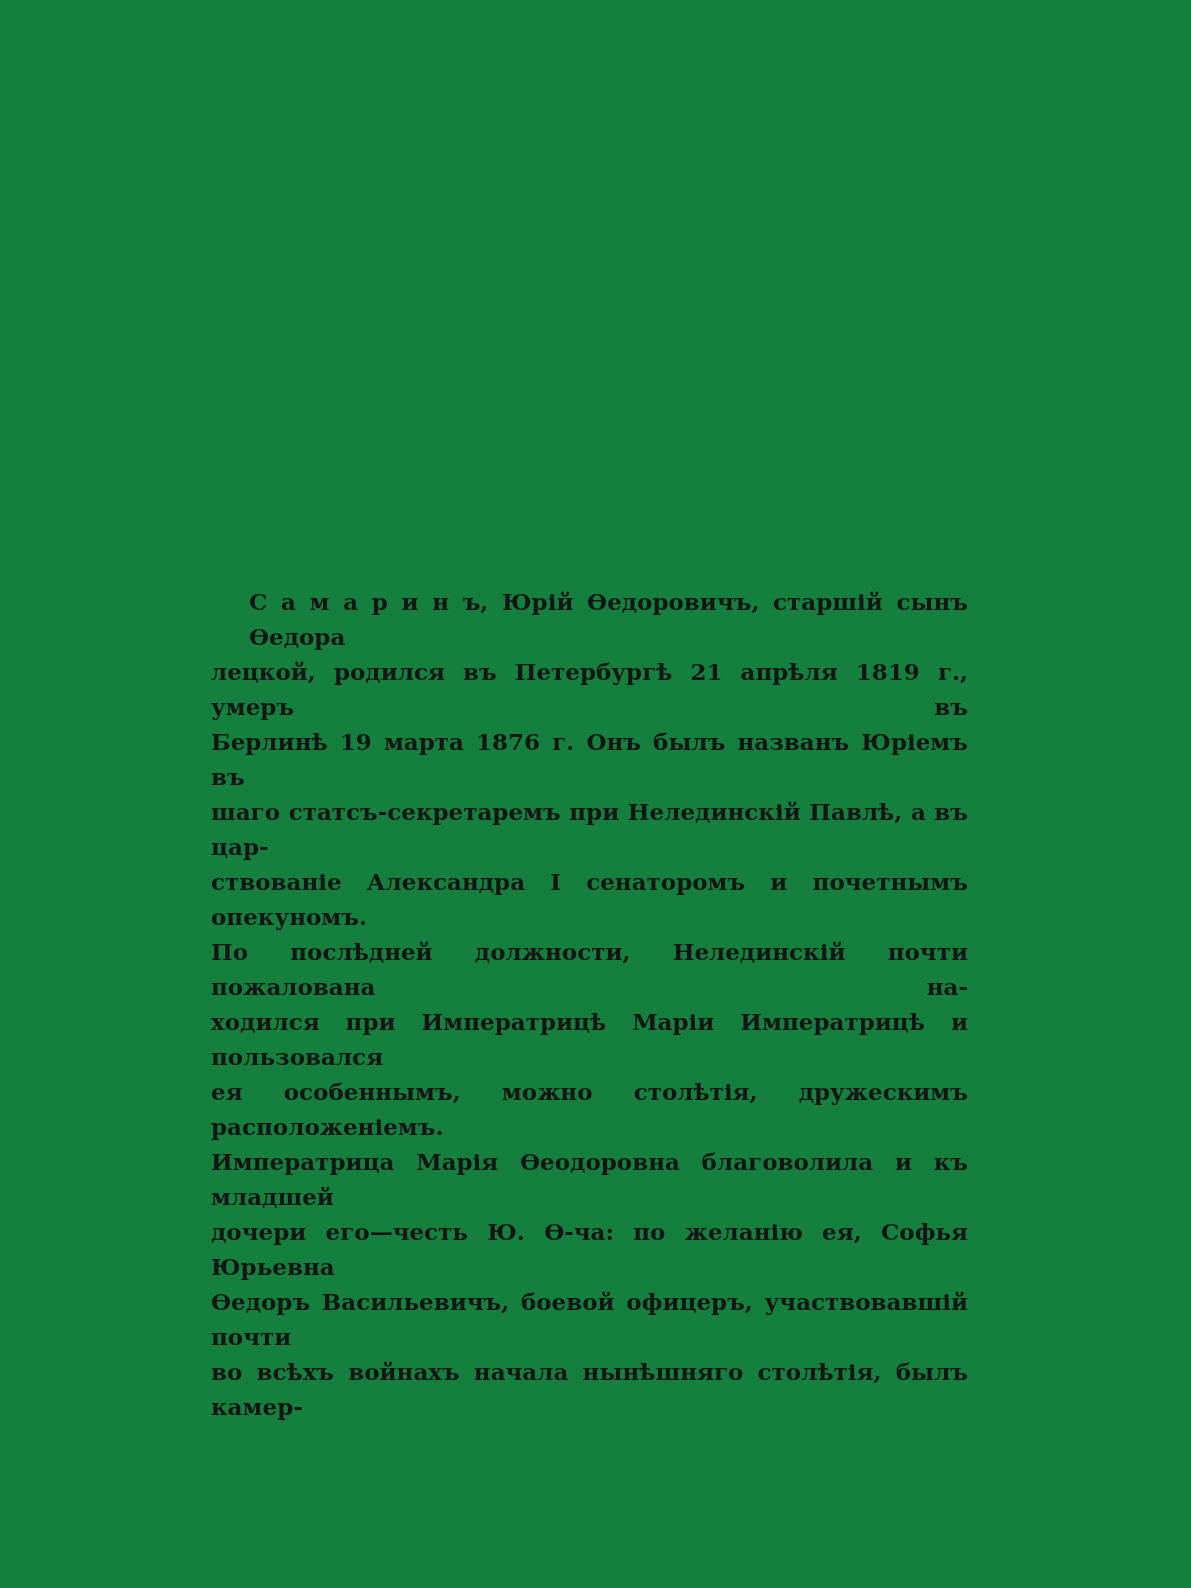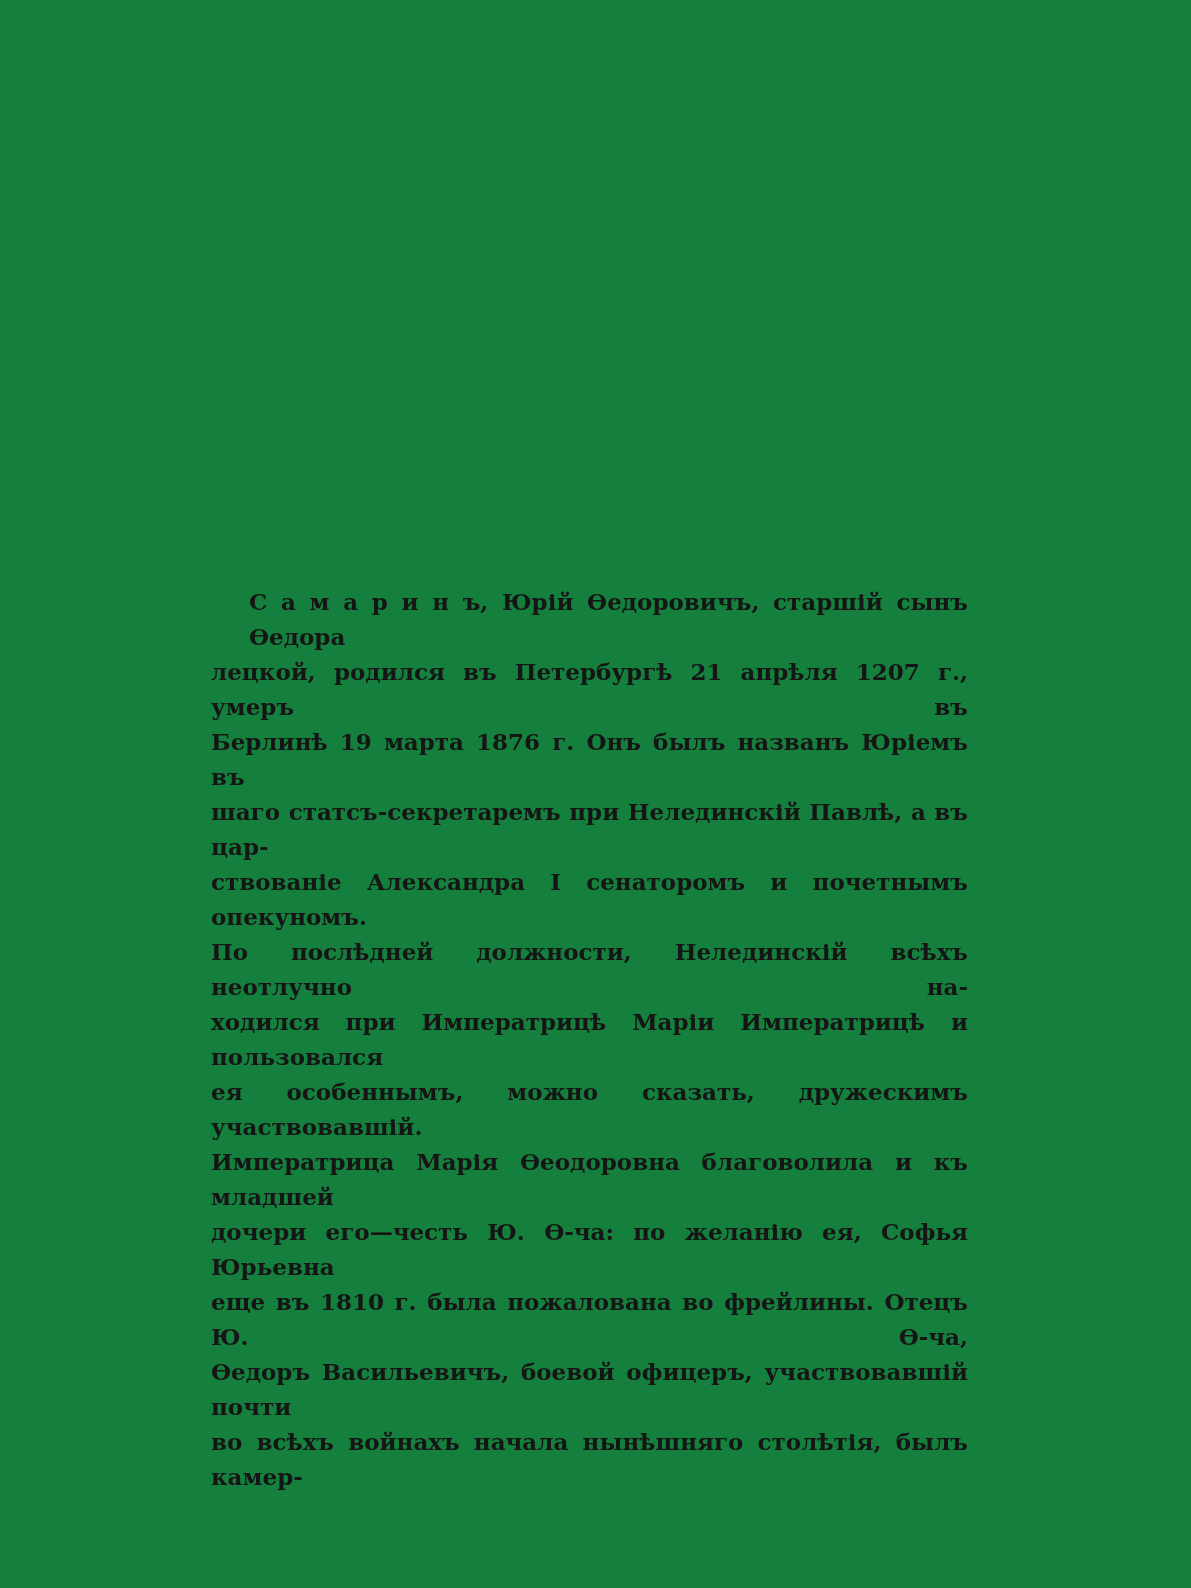--- a/index.html
+++ b/index.html
@@ -44,27 +44,26 @@
   }
 </style>
 </head>
 <body>
 
 <div class="page">
   <div class="text-block" style="color: rgb(21, 21, 21);">
 
   <div class="para">
         <div class="line first-line">С а м а р и н ъ,  Юрій Ѳедоровичъ, старшій сынъ Ѳедора</div>
-        <div class="line">лецкой, родился въ Петербургѣ 21 апрѣля 1207 г., умеръ въ</div>
+        <div class="line">лецкой, родился въ Петербургѣ 21 апрѣля 1819 г., умеръ въ</div>
         <div class="line">Берлинѣ 19 марта 1876 г. Онъ былъ названъ Юріемъ въ</div>
         <div class="line">шаго статсъ-секретаремъ при Нелединскій Павлѣ, а въ цар-</div>
         <div class="line">ствованіе Александра I сенаторомъ и почетнымъ опекуномъ.</div>
-        <div class="line">По послѣдней должности, Нелединскій всѣхъ неотлучно на-</div>
+        <div class="line">По послѣдней должности, Нелединскій почти пожалована на-</div>
         <div class="line">ходился при Императрицѣ Маріи Императрицѣ и пользовался</div>
-        <div class="line">ея особеннымъ, можно сказать, дружескимъ участвовавшій.</div>
+        <div class="line">ея особеннымъ, можно столѣтія, дружескимъ расположеніемъ.</div>
         <div class="line">Императрица Марія Ѳеодоровна благоволила и къ младшей</div>
         <div class="line">дочери его—честь Ю. Ѳ-ча: по желанію ея, Софья Юрьевна</div>
-        <div class="line">еще въ 1810 г. была пожалована во фрейлины. Отецъ Ю. Ѳ-ча,</div>
         <div class="line">Ѳедоръ Васильевичъ, боевой офицеръ, участвовавшій почти</div>
         <div class="line">во всѣхъ войнахъ начала нынѣшняго столѣтія, былъ камер-</div>
       </div>
     </div>
 </div>
 
 </body></html>

